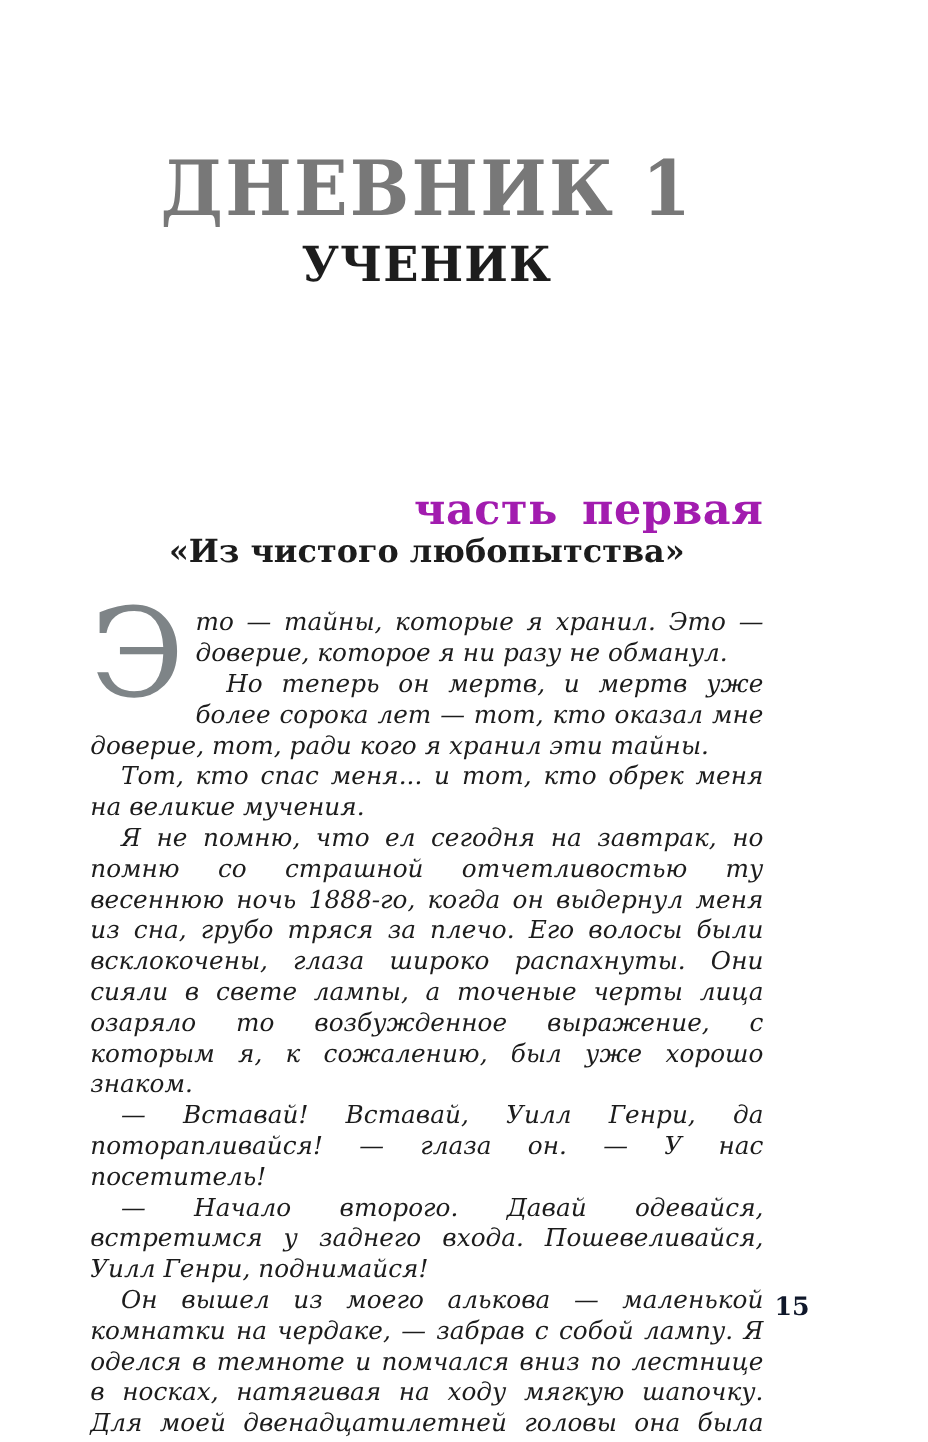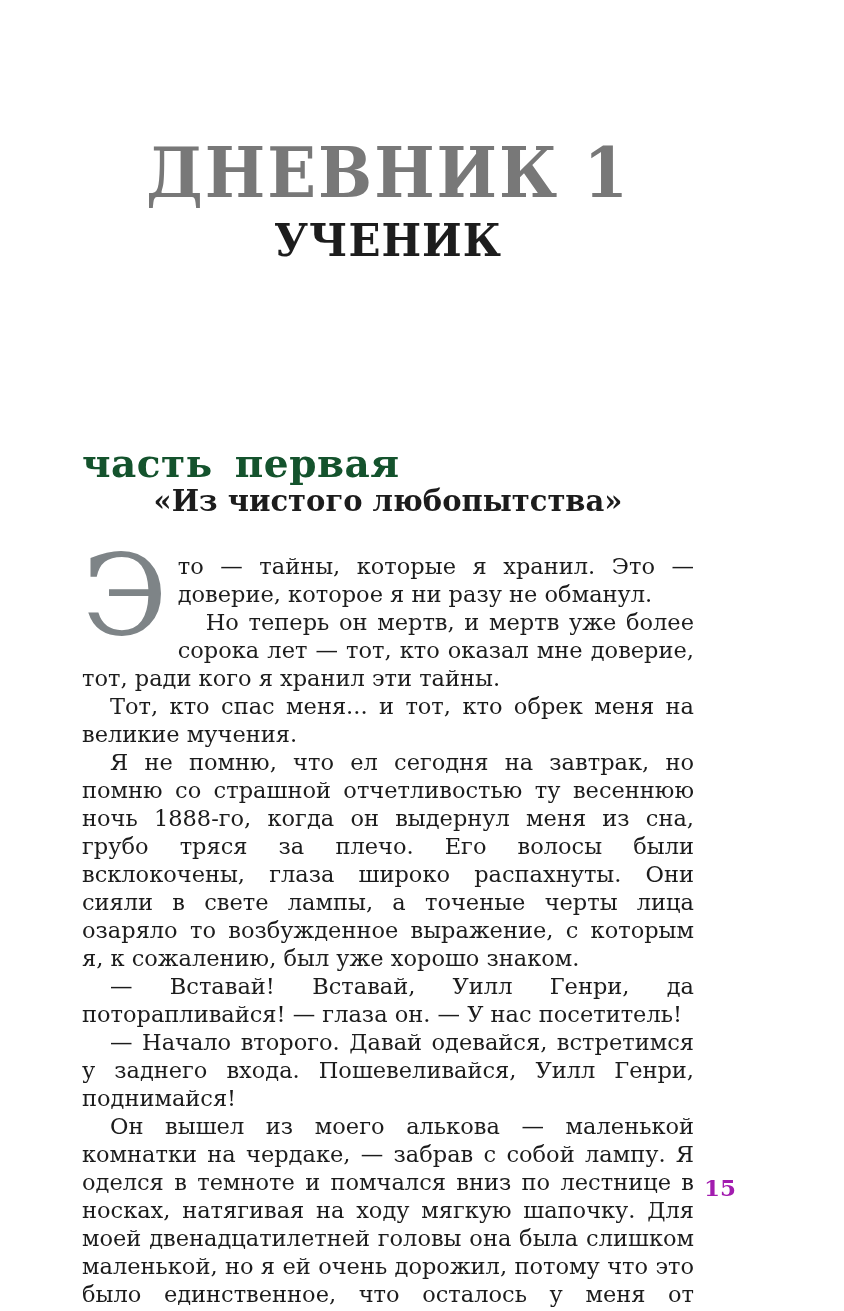--- a/index.html
+++ b/index.html
@@ -38,44 +38,45 @@
     letter-spacing: 1px;
     color: #1d1d1d;
     margin: 14px 0 0 0;
     transform: scaleY(1.05);
     transform-origin: top center;
   }
   .part-heading {
     font-size: 39px;
     line-height: 1.1;
     font-weight: bold;
-    color: #14532d;
+    color: #a21caf;
     letter-spacing: 0.5px;
     word-spacing: 8px;
     margin: 180px 0 0 0;
-    text-align: left;
+    text-align: right;
   }
   .part-title {
     text-align: center;
     font-size: 29px;
     line-height: 1.15;
     font-weight: bold;
     color: #1c1c1c;
     margin: 0 0 0 0;
   }
   .body-text {
     margin-top: 34px;
     font-size: 22.5px;
     line-height: 28px;
     text-align: justify;
     color: #1c1c1c;
   }
   .body-text p {
     margin: 0;
     text-indent: 28px;
+    font-style: italic;
   }
   .body-text p.first-paragraph {
     text-indent: 0;
   }
   .drop-cap {
     float: left;
     font-size: 112px;
     line-height: 82px;
     height: 84px;
     color: #7e8487;
@@ -83,21 +84,21 @@
     font-family: "DejaVu Serif", serif;
   }
   .page-number {
     position: absolute;
     top: 1174px;
     left: 698px;
     width: 44px;
     text-align: center;
     font-size: 23px;
     font-weight: bold;
-    color: #a21caf;
+    color: #0f172a;
     font-family: "DejaVu Serif", serif;
   }
 </style>
 </head>
 <body>
 
 <div class="book-page">
 
   <div class="diary-title">ДНЕВНИК 1</div>
 

